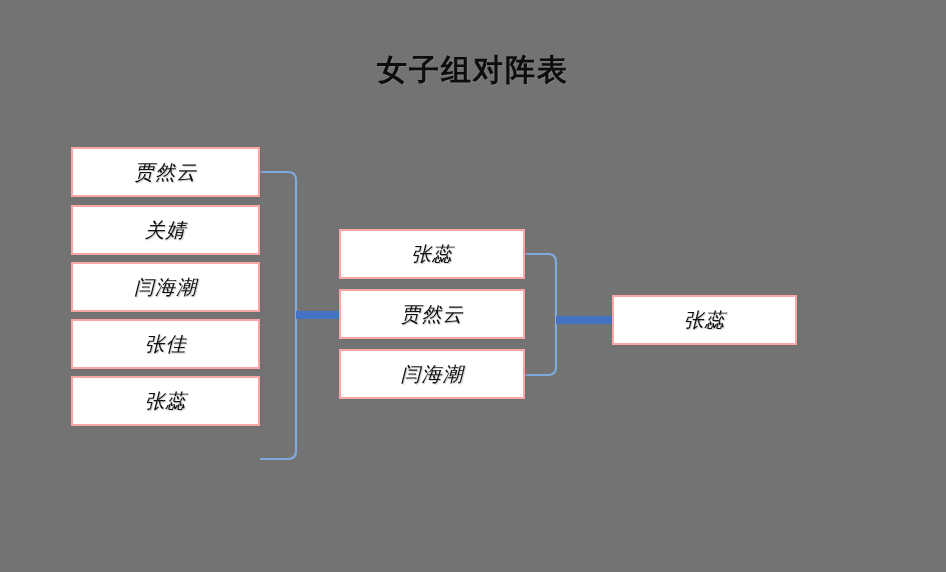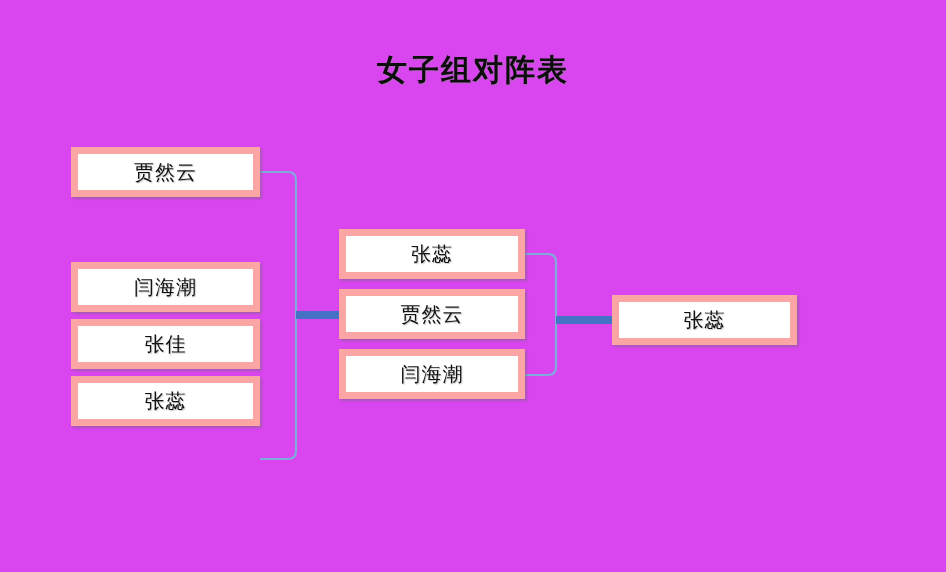--- a/index.html
+++ b/index.html
@@ -4,21 +4,21 @@
 <style>
   html, body {
     margin: 0;
     padding: 0;
     background: #ffffff;
   }
   #stage {
     position: relative;
     width: 946px;
     height: 572px;
-    background: #d946ef;
+    background: #737373;
     overflow: hidden;
     font-family: "DejaVu Serif", "Liberation Serif", serif;
   }
 
   
   .title {
     position: absolute;
     left: 0;
     top: 50px;
     width: 946px;
@@ -31,25 +31,26 @@
     line-height: 40px;
     text-shadow: 1px 1px 1px rgba(140,140,140,0.55);
     white-space: nowrap;
   }
 
   
   .box {
     position: absolute;
     box-sizing: border-box;
     background: #ffffff;
-    border: 7px solid #fca5a5;
+    border: 2px solid #fca5a5;
     box-shadow: 2px 2px 2px rgba(110,110,110,0.45);
     display: flex;
     align-items: center;
     justify-content: center;
+    font-style: italic;
   }
   .box .name {
     font-family: "DejaVu Serif", "Liberation Serif", serif;
     font-size: 20px;
     color: #111111;
     letter-spacing: 1px;
     line-height: 24px;
     white-space: nowrap;
     text-shadow: 1px 1px 1px rgba(150,150,150,0.5);
   }
@@ -96,20 +97,23 @@
     <rect x="296" y="311" width="44" height="8" fill="#4472C4"></rect>
 
     <path d="M 525 254 L 548 254 Q 556 254 556 262 L 556 367 Q 556 375 548 375 L 525 375" fill="none" stroke="#7FAADC" stroke-width="2.2"></path>
 
     <rect x="556" y="316" width="57" height="8" fill="#4472C4"></rect>
   </svg>
 
   <div class="box r1 r1-0">
     <span class="name">贾然云</span>
   </div>
+  <div class="box r1 r1-1">
+    <span class="name">关婧</span>
+  </div>
   <div class="box r1 r1-2">
     <span class="name">闫海潮</span>
   </div>
   <div class="box r1 r1-3">
     <span class="name">张佳</span>
   </div>
   <div class="box r1 r1-4">
     <span class="name">张蕊</span>
   </div>
 

